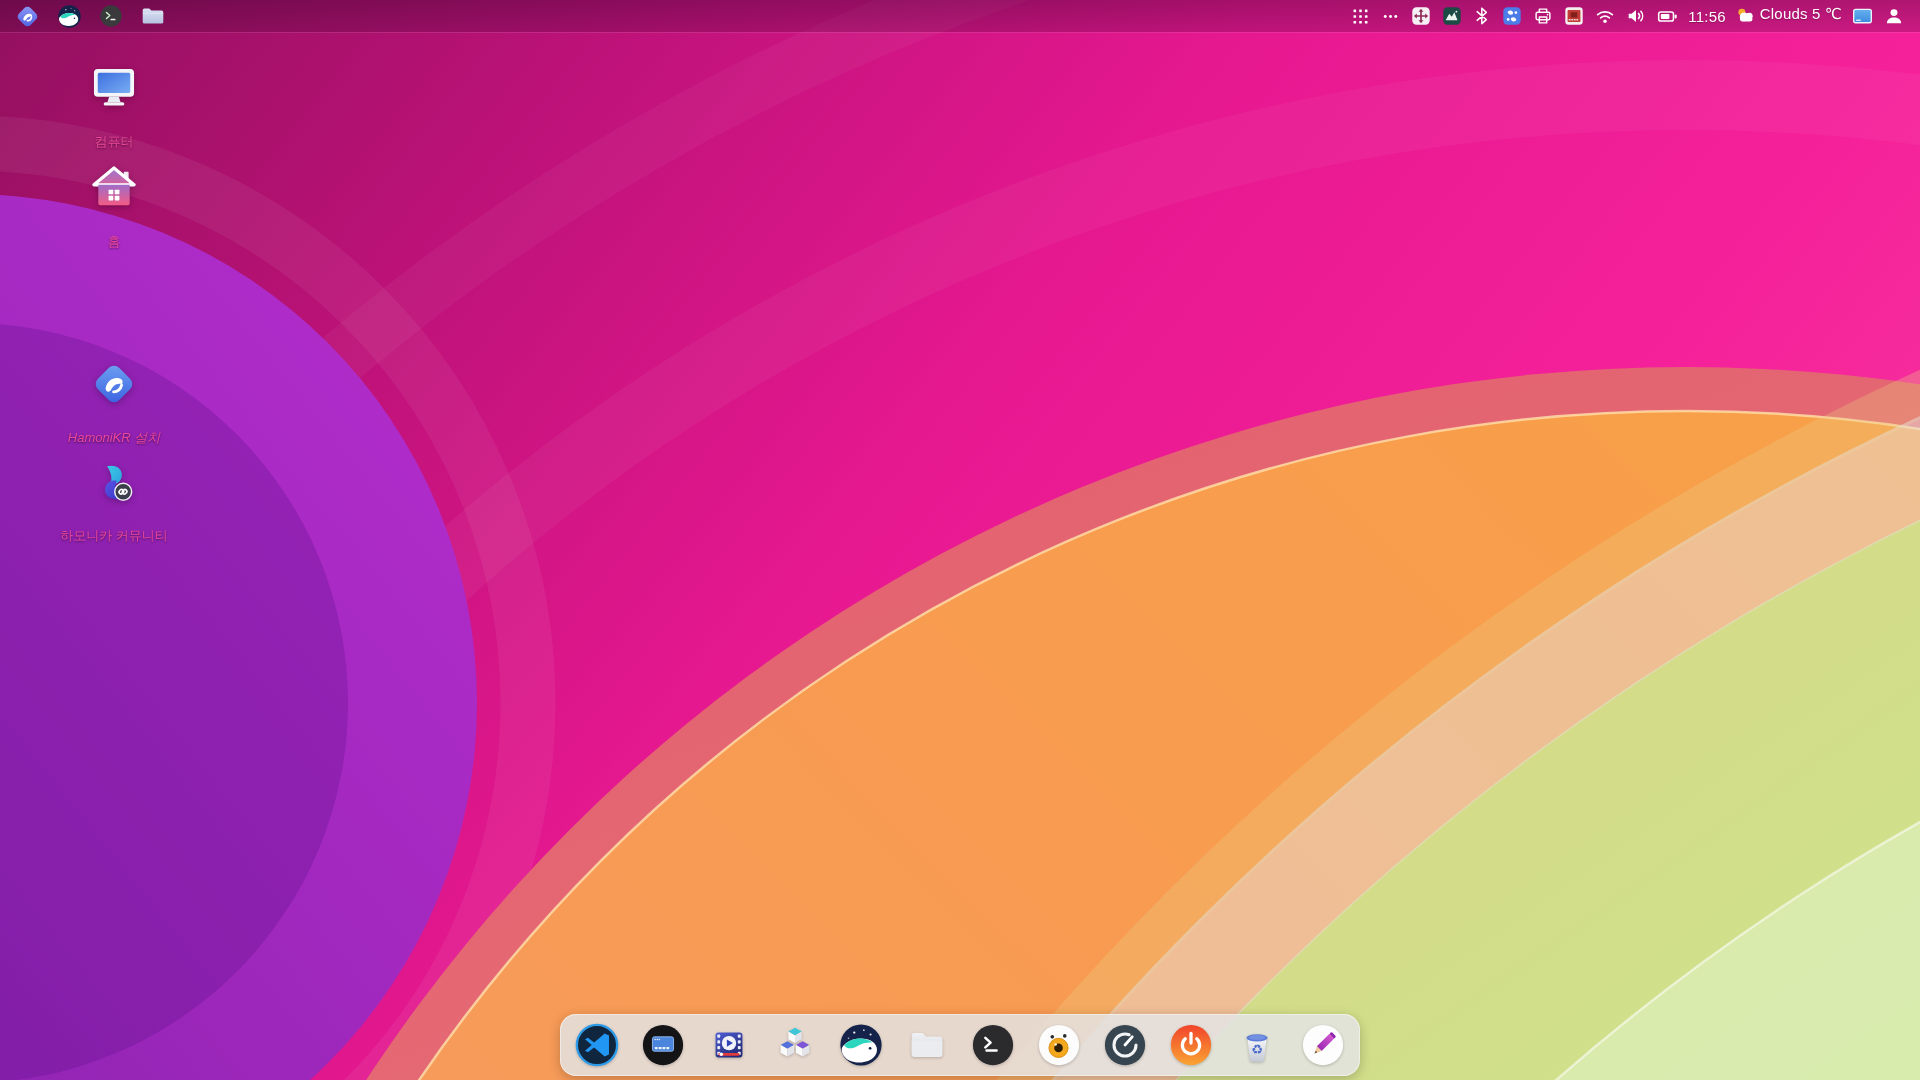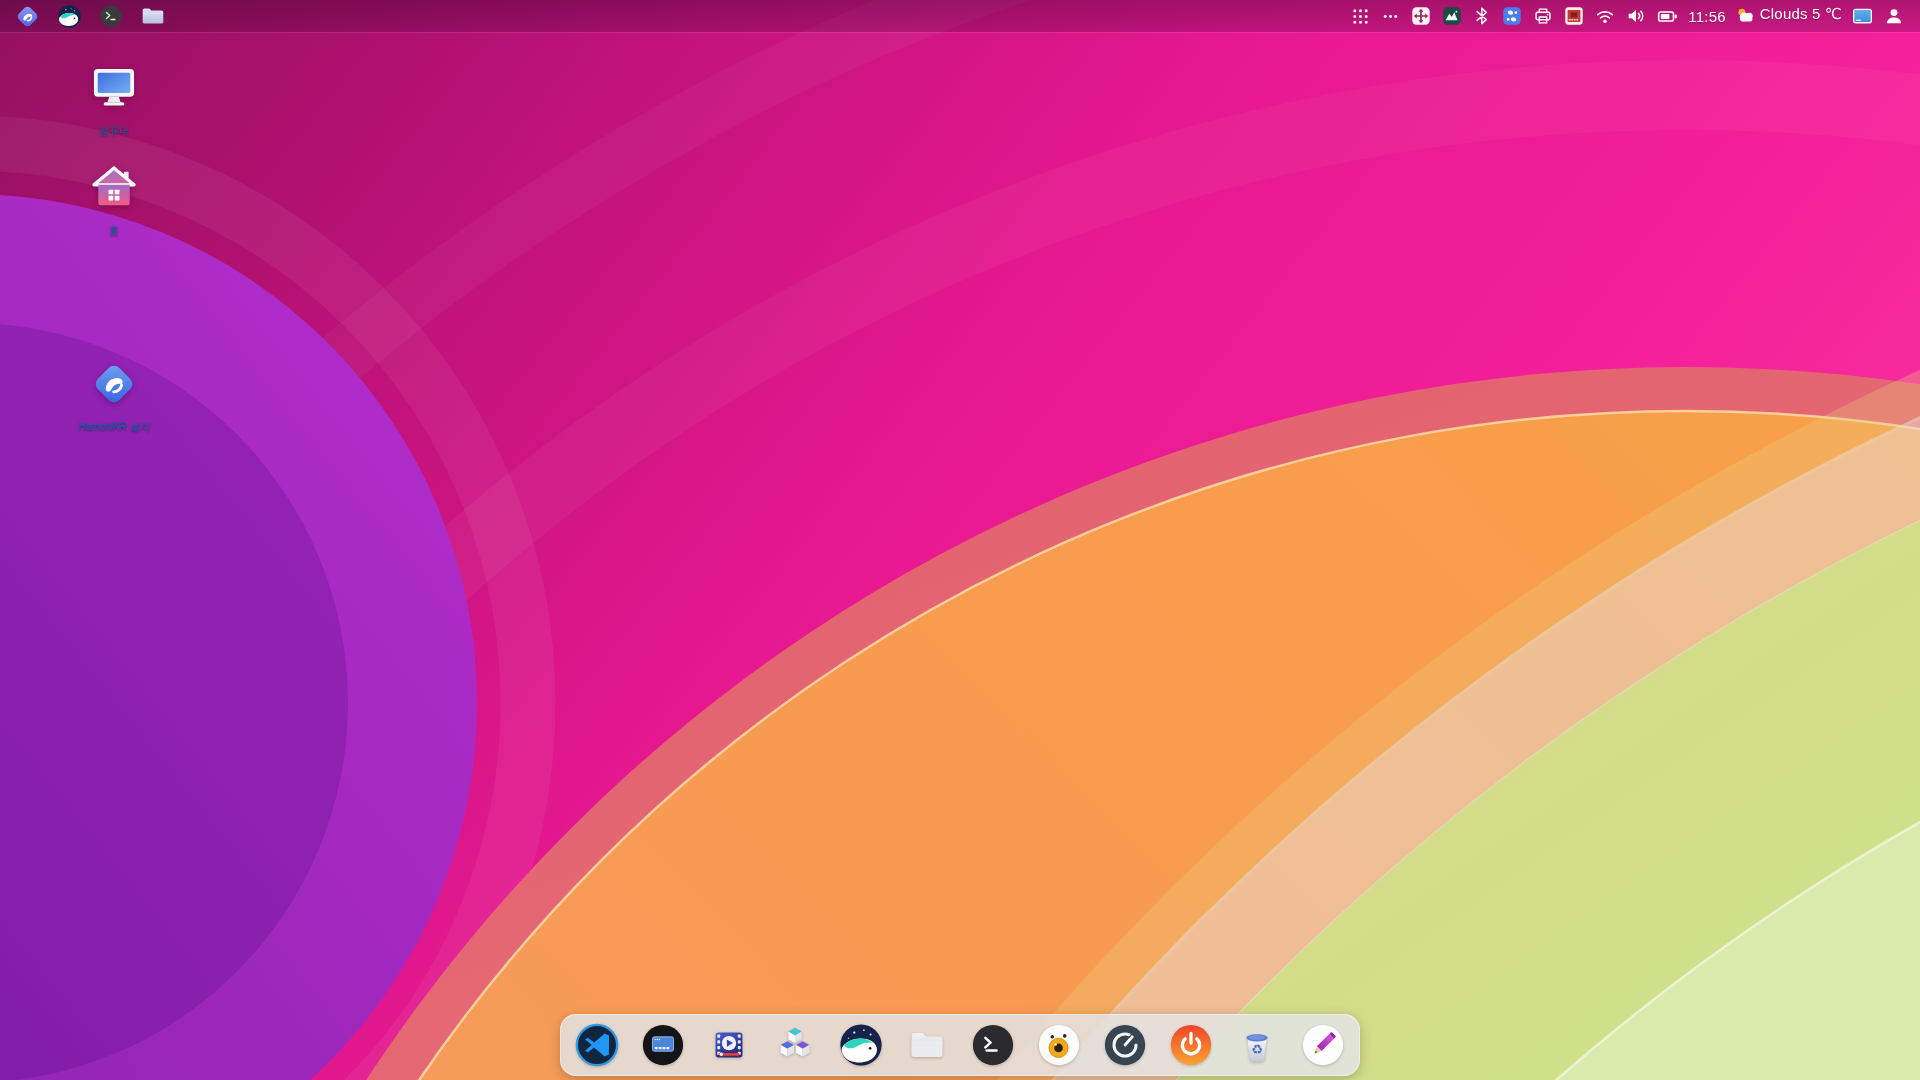--- a/index.html
+++ b/index.html
@@ -17,21 +17,21 @@
   .panel-right{display:flex;align-items:center;gap:9px;}
   .picon{display:flex;align-items:center;justify-content:center;cursor:default;}
   .picon svg{display:block;}
   .clock,.weather-text{color:#fff;font-size:15px;letter-spacing:0.2px;
     text-shadow:0 1px 1px rgba(0,0,0,0.25);white-space:nowrap;}
   .weather{display:flex;align-items:flex-start;gap:3px;}
 
   
   .desk-icon{position:absolute;width:150px;left:39px;text-align:center;cursor:default;}
   .desk-icon svg{display:block;margin:0 auto;filter:drop-shadow(0 2px 3px rgba(0,0,0,0.25));}
-  .desk-label{display:inline-block;margin-top:10px;color:#0369a1;font-size:10px;
+  .desk-label{display:inline-block;margin-top:19px;color:#ec4899;font-size:13px;
     text-shadow:0 1px 2px rgba(0,0,0,0.5);white-space:nowrap;}
 
   
   .dock{position:absolute;left:50%;transform:translateX(-50%);bottom:4px;height:62px;
     display:flex;align-items:center;gap:20px;padding:0 14px;border-radius:16px;
     background:rgba(227,227,229,0.84);
     box-shadow:0 3px 12px rgba(0,0,0,0.22), inset 0 0 0 1px rgba(255,255,255,0.45);
     z-index:30;}
   .dock-item{width:46px;height:46px;display:flex;align-items:center;justify-content:center;cursor:default;}
   .dock-item svg{display:block;filter:drop-shadow(0 1px 1.5px rgba(0,0,0,0.22));}
@@ -357,20 +357,32 @@
 
   <div class="desk-icon" style="top:358px;font-style:italic;">
     <svg viewBox="0 0 48 48" width="52" height="52">
       <rect x="10" y="10" width="28" height="28" rx="7" transform="rotate(45 24 24)" fill="url(#gHamoni2)"></rect>
       <path d="M16.2 28.4 C17.4 21.4 23 17.8 28.2 18.7 C31.7 19.3 33 22 31.2 24.1 C27.9 22.9 23.6 24.6 21.7 28.6 C20.2 32 16.8 31.8 16.2 28.4 Z" fill="#FFFFFF"></path>
       <path d="M31 24.9 C30.3 28.9 26.9 31.4 23.6 31.2" stroke="#FFFFFF" stroke-width="2.6" stroke-linecap="round" fill="none"></path>
     </svg>
     <span class="desk-label">HamoniKR 설치</span>
   </div>
 
+  <div class="desk-icon" style="top:456px;">
+    <svg viewBox="0 0 48 48" width="52" height="52">
+      <path d="M17.5 9.5 C27 7 32.5 13 31 19.5 C29.8 24.6 24.6 27 20.4 25.6 C22.8 21.2 21.4 14.6 17.5 9.5 Z" fill="url(#gLeaf1)"></path>
+      <path d="M29.5 39 C20 41.5 14.5 35.5 16 29 C17.2 23.9 22.4 21.5 26.6 22.9 C24.2 27.3 25.6 33.9 29.5 39 Z" fill="url(#gLeaf2)"></path>
+      <circle cx="32.5" cy="33" r="7.8" fill="#3A3F4B" stroke="#FFFFFF" stroke-opacity="0.9" stroke-width="1.4"></circle>
+      <g stroke="#fff" stroke-width="1.5" fill="none">
+        <rect x="28.6" y="31.1" width="4.4" height="3.6" rx="1.8" transform="rotate(-45 30.8 32.9)"></rect>
+        <rect x="31.6" y="31.3" width="4.4" height="3.6" rx="1.8" transform="rotate(-45 33.8 33.1)"></rect>
+      </g>
+    </svg>
+    <span class="desk-label">하모니카 커뮤니티</span>
+  </div>
 
   <div class="dock">
 
     <div class="dock-item">
       <svg viewBox="0 0 48 48" width="46" height="46">
         <circle cx="24" cy="24" r="21" fill="#10253E"></circle>
         <circle cx="24" cy="24" r="21" fill="none" stroke="#2E9BE8" stroke-width="2.4"></circle>
         <path d="M32 12 L21 21.5 L14.5 16.5 L11.5 18 L18.5 24 L11.5 30 L14.5 31.5 L21 26.5 L32 36 L36.5 34 V14 Z" fill="#2196F3"></path>
       </svg>
     </div>

